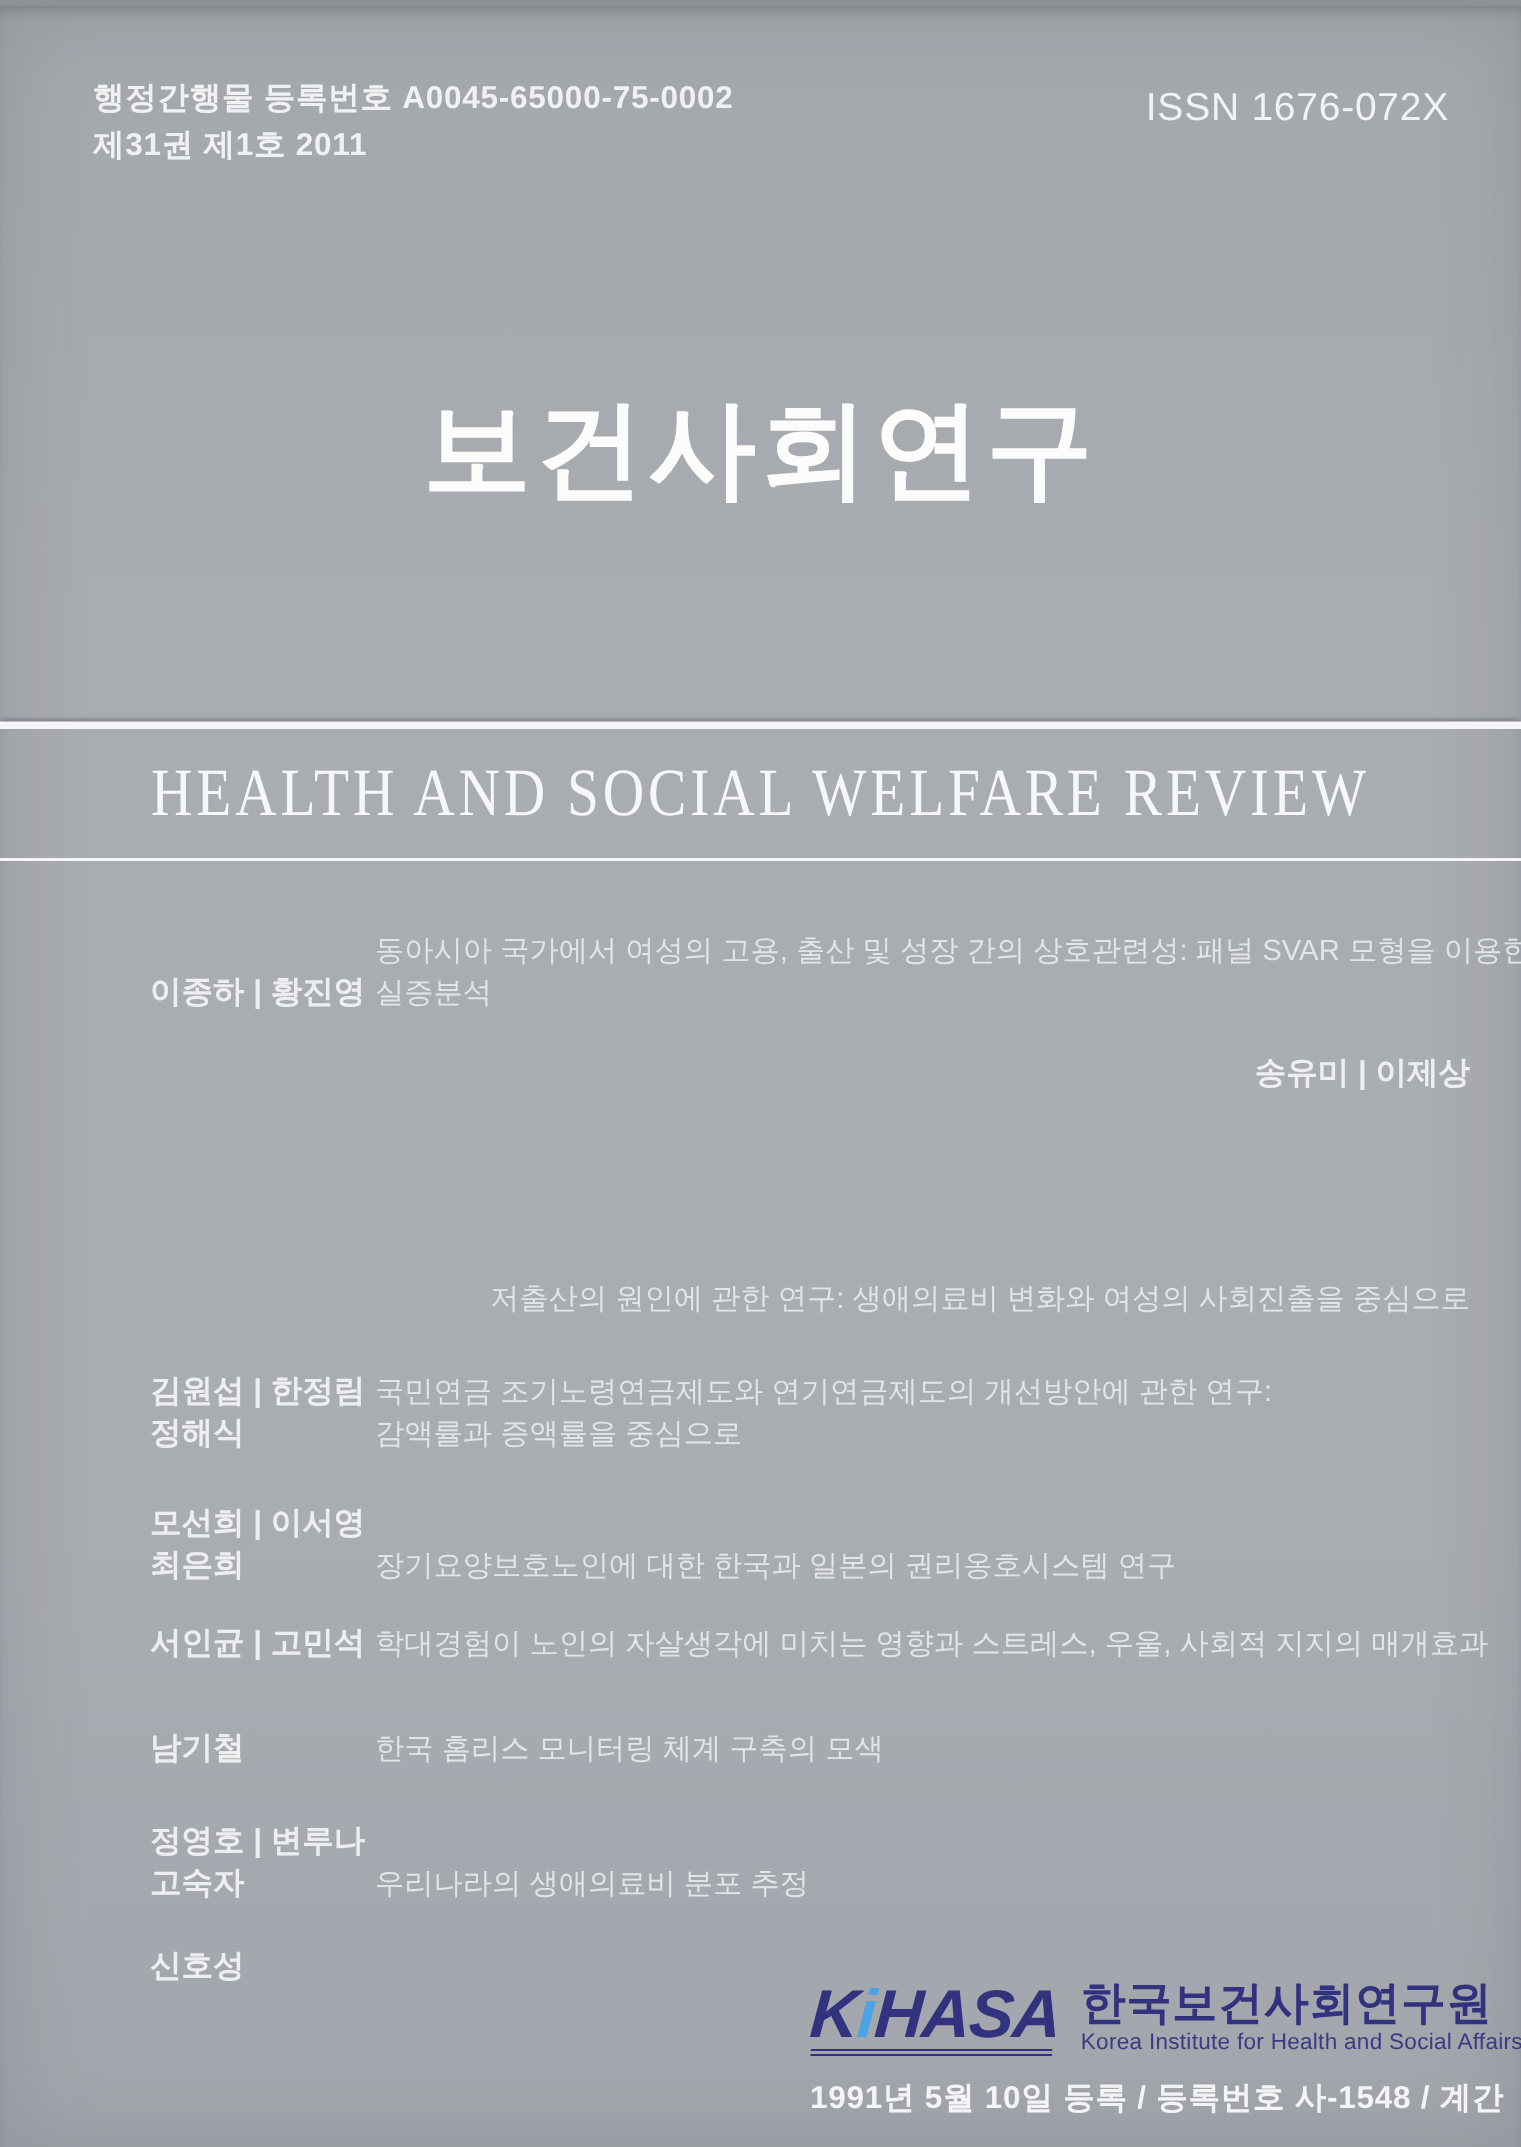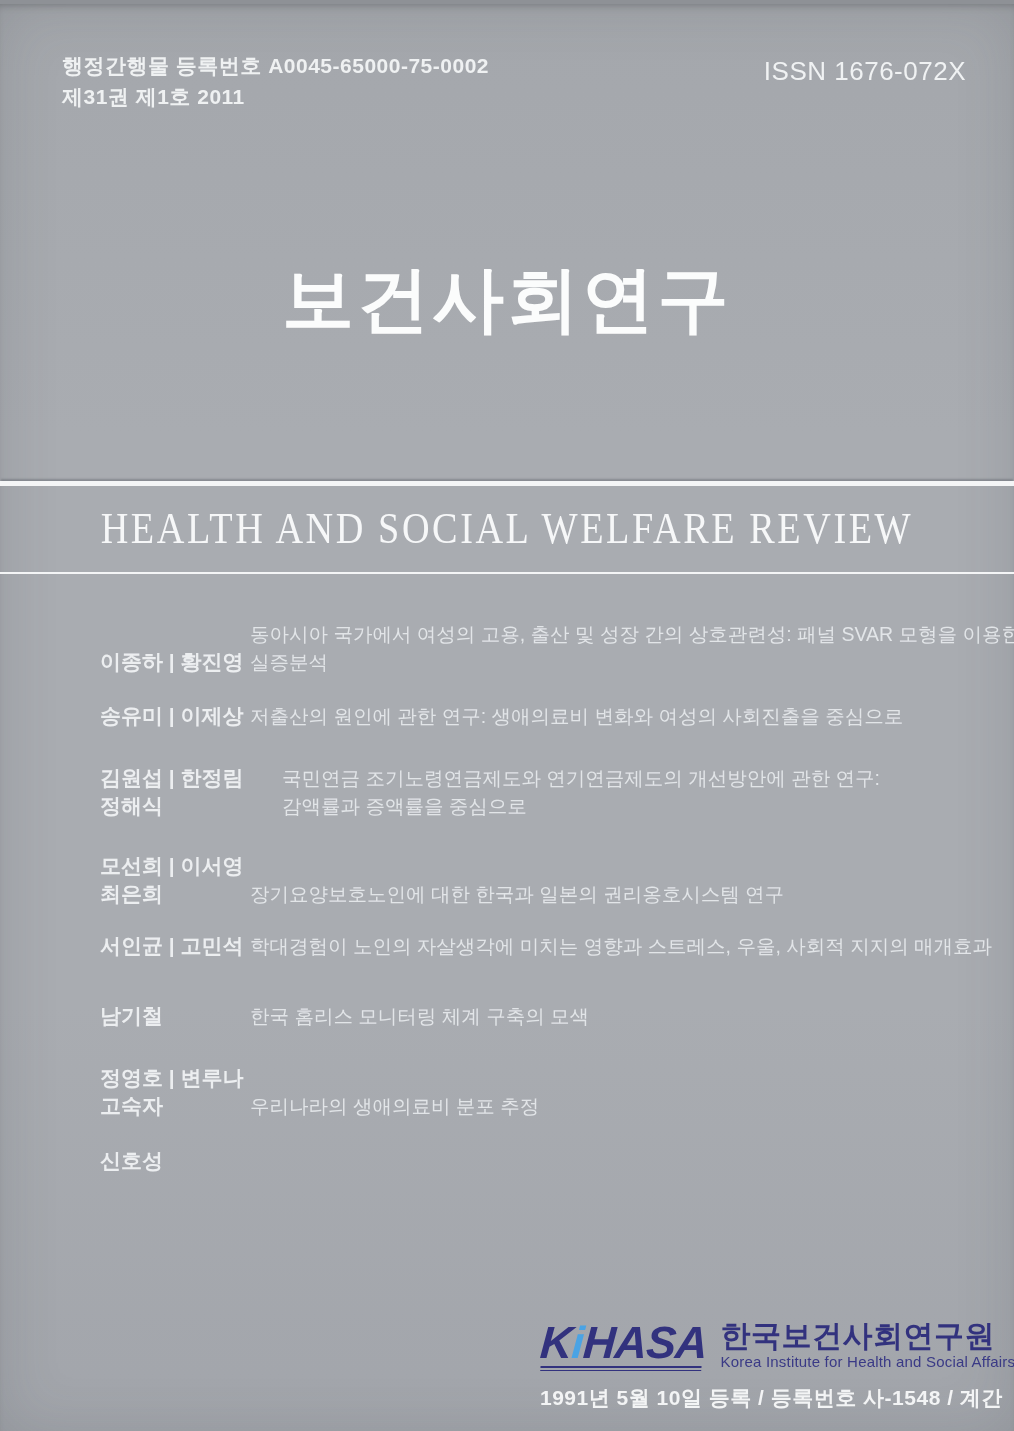--- a/index.html
+++ b/index.html
@@ -115,22 +115,22 @@
     white-space: nowrap;
   }
   .toc-title {
     color: #e2e5e8;
     font-size: 19.5px;
     font-weight: 400;
     line-height: 28px;
     white-space: nowrap;
   }
   .toc-entry:nth-child(1) { margin-bottom: 26px; }
-  .toc-entry:nth-child(2) { margin-bottom: 34px; }
-  .toc-entry:nth-child(3) { margin-bottom: 32px; gap: 32px; }
+  .toc-entry:nth-child(2) { margin-bottom: 34px; flex-direction: column; }
+  .toc-entry:nth-child(3) { margin-bottom: 32px; }
   .toc-entry:nth-child(4) { margin-bottom: 24px; }
   .toc-entry:nth-child(5) { margin-bottom: 42px; }
   .toc-entry:nth-child(6) { margin-bottom: 34px; }
   .toc-entry:nth-child(7) { margin-bottom: 27px; }
 
   
   .footer {
     position: absolute;
     left: 540px;
     top: 1316px;

